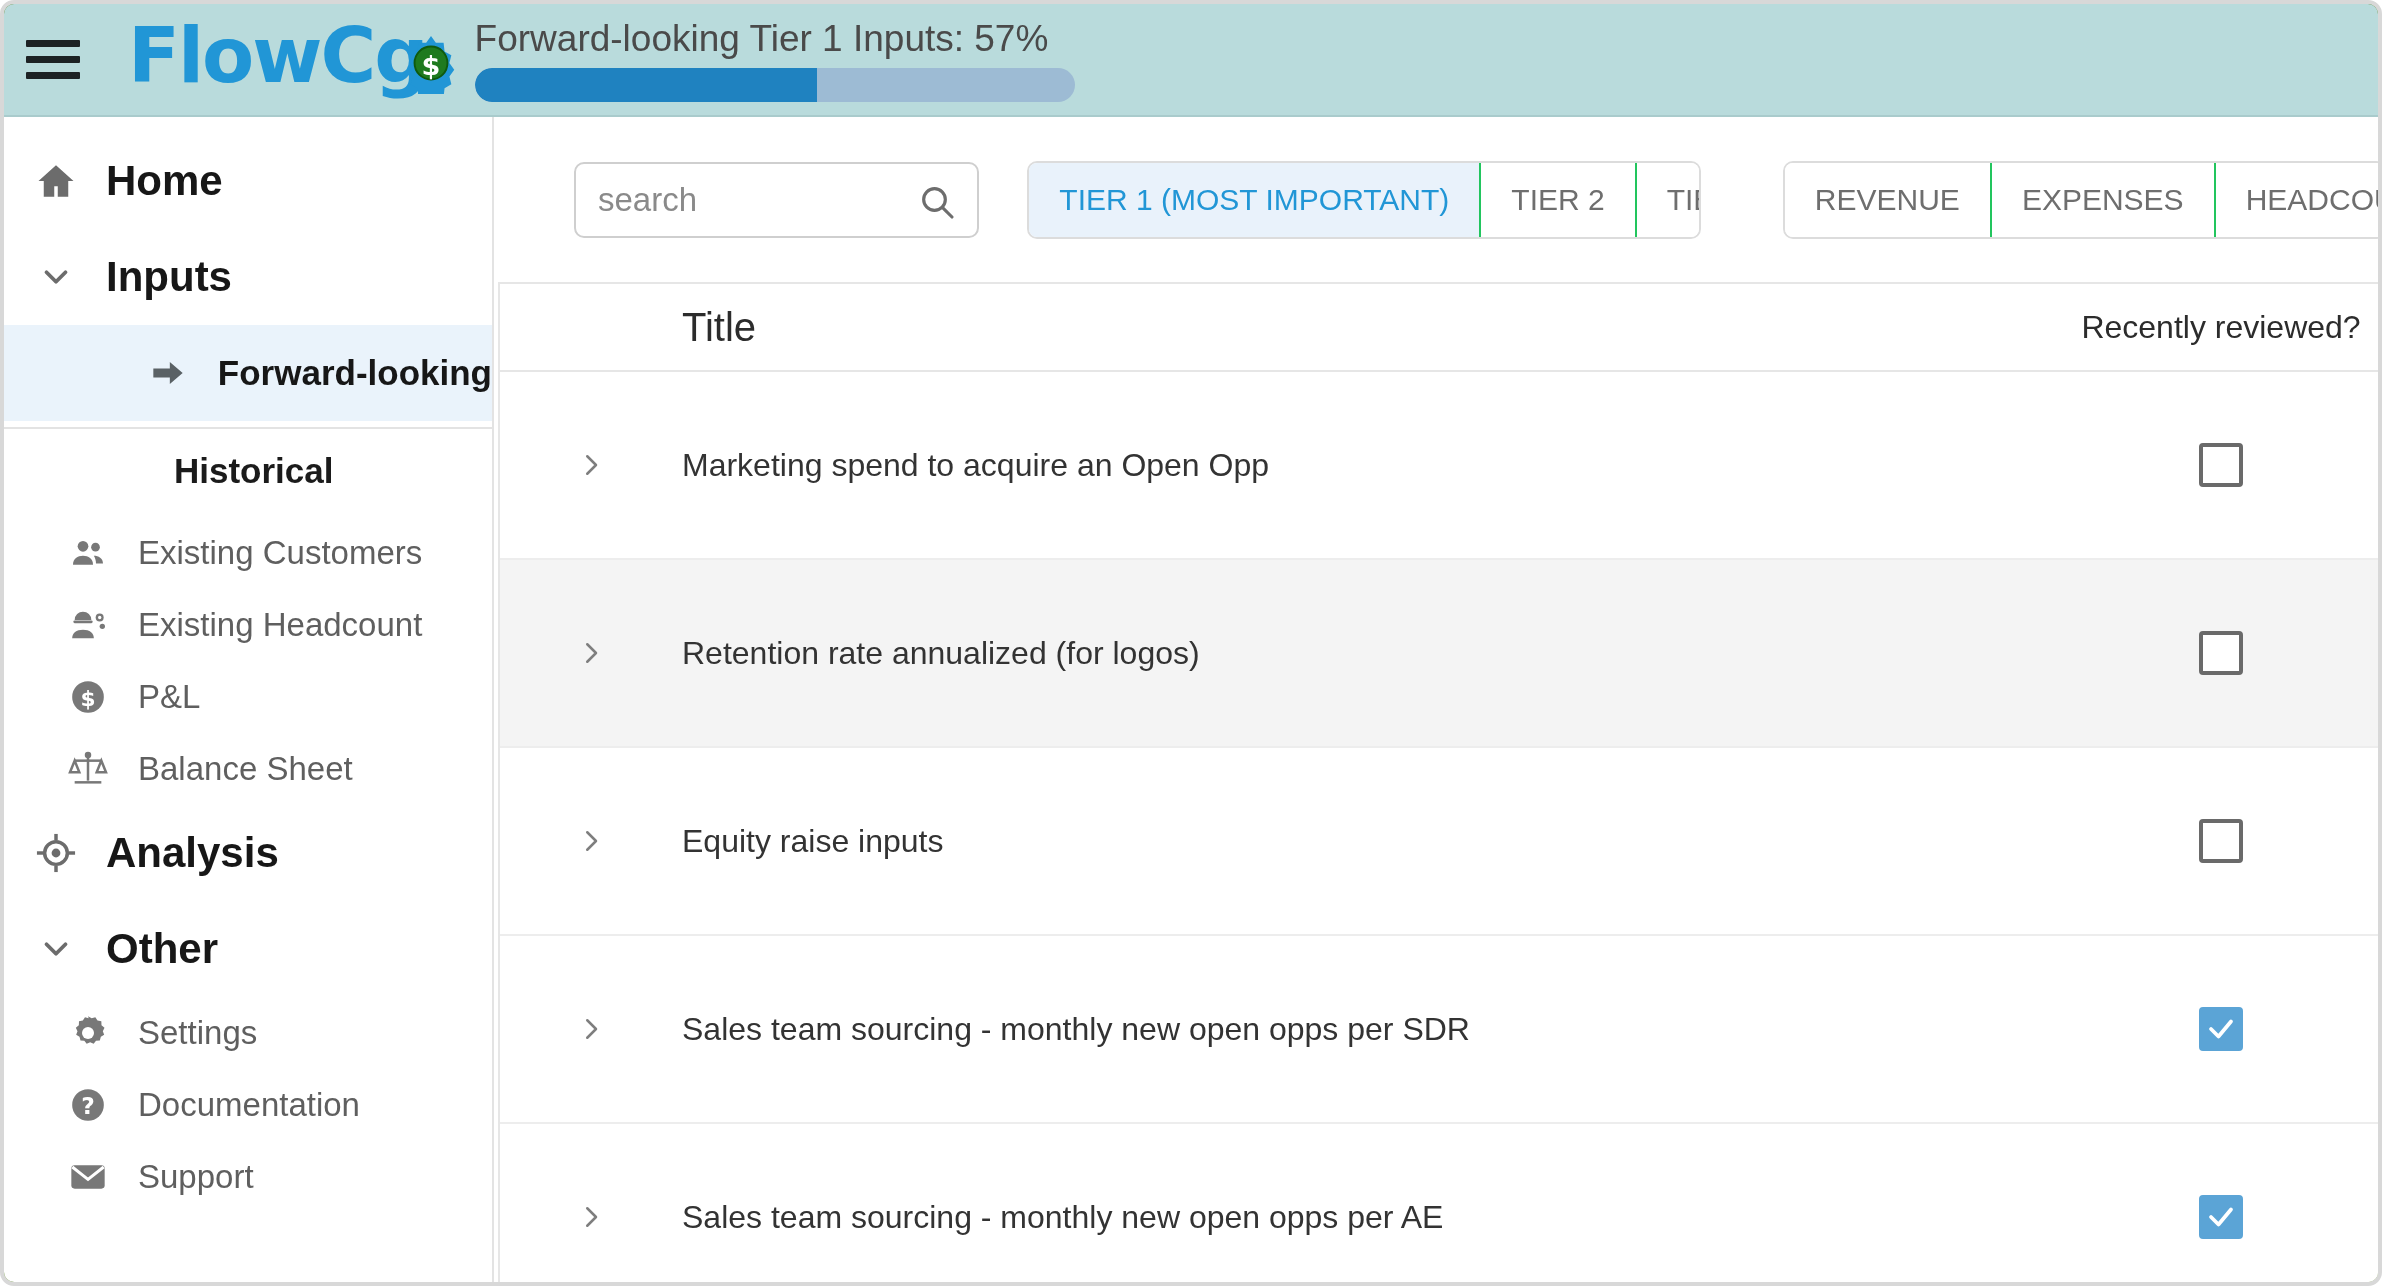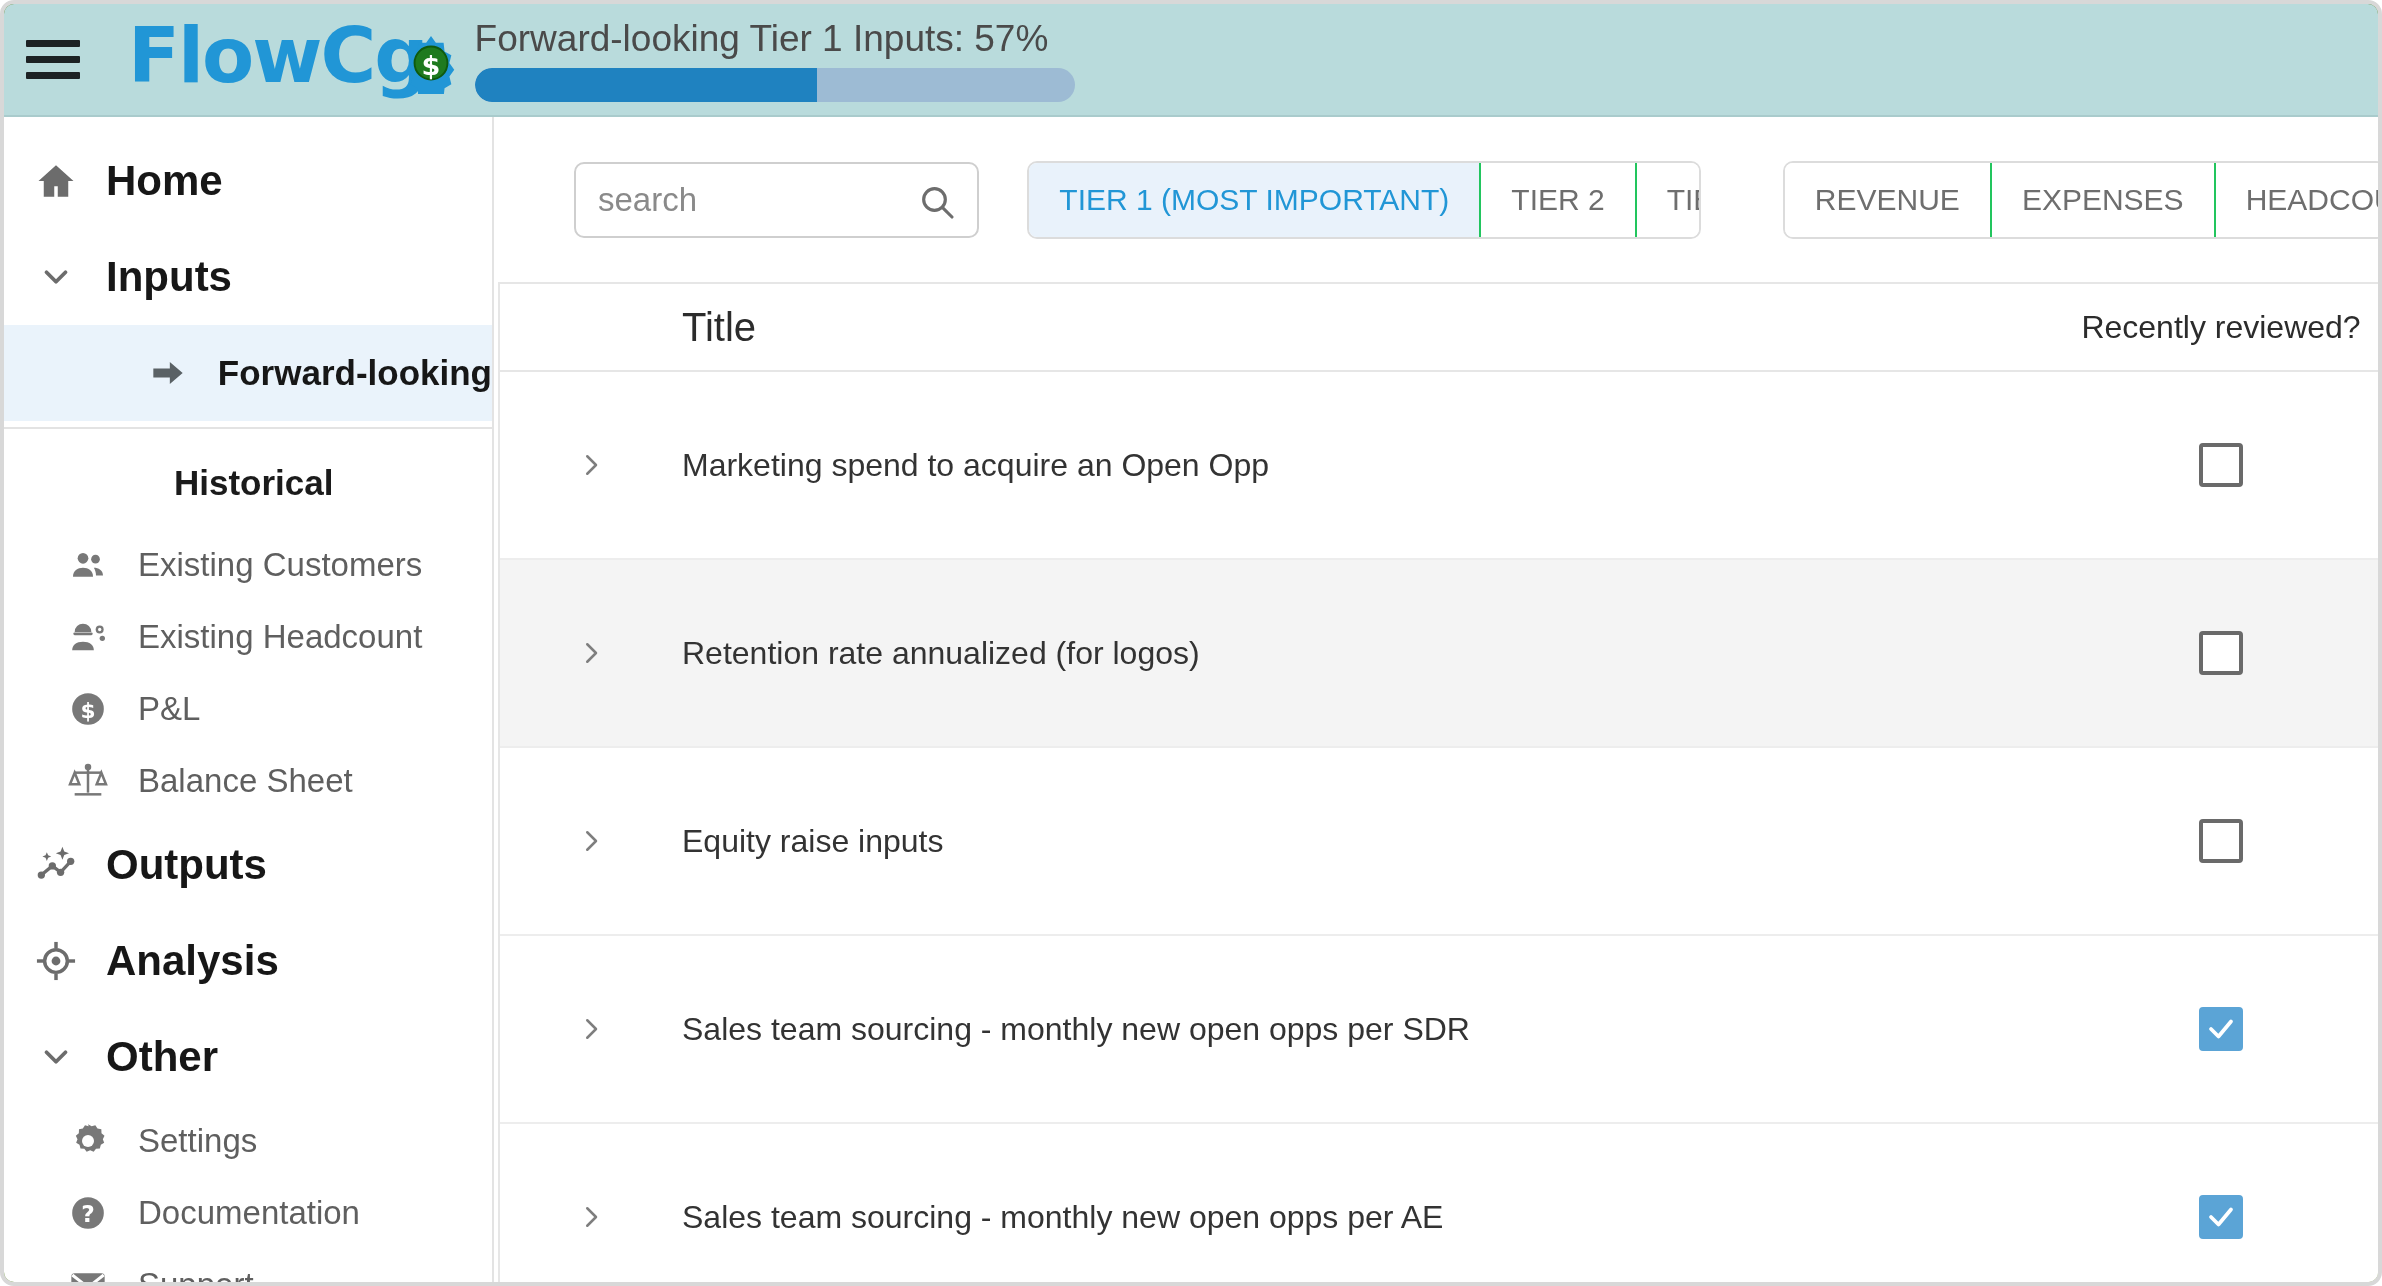--- a/index.html
+++ b/index.html
@@ -82,21 +82,21 @@
     color: #5f5f5f; white-space: nowrap;
   }
   .nav-row.active { background: #eaf3fb; justify-content: flex-end; }
   .nav-row.active .nav-label-sub { color:#171717; font-weight:700; font-size: 35px; }
   .sub-indent { padding-left: 56px; }
   .section-divider {
     height: 2px; background: #e3e3e3; margin: 6px 0 0 0; width: 488px;
   }
   .historical-title {
     font-size: 35px; font-weight: 700; color: #1b1b1b;
-    text-align: left; padding-left: 170px; margin: 34px 0 26px 0;
+    text-align: left; padding-left: 170px; margin: 22px 0 26px 0;
   }
   .nav-row.sm { height: 72px; }
 
   
   .main {
     position: absolute; top: 113px; left: 490px;
     width: 1892px; height: 1173px; background: #fff;
     overflow: hidden;
   }
   .toolbar {
@@ -274,34 +274,20 @@
             <line x1="12" y1="4.8" x2="12" y2="19"></line>
             <line x1="4" y1="7" x2="20" y2="7"></line>
             <line x1="4" y1="20" x2="20" y2="20"></line>
             <path d="M4 7 L1.2 14 h5.6z" fill="none"></path>
             <path d="M20 7 L17.2 14 h5.6z" fill="none"></path>
           </svg>
       </div>
       <div class="nav-label-sub">Balance Sheet</div>
     </div>
 
-    <div class="nav-row top">
-      <div class="nav-icon">
-        <svg width="44" height="44" viewBox="0 0 24 24" fill="#6c6c6c">
-            <circle cx="4" cy="17.5" r="2"></circle>
-            <circle cx="10" cy="12.5" r="2"></circle>
-            <circle cx="14.5" cy="16" r="2"></circle>
-            <circle cx="20" cy="10" r="2"></circle>
-            <path d="M4 17.5 L10 12.5 L14.5 16 L20 10" stroke="#6c6c6c" stroke-width="1.8" fill="none"></path>
-            <path d="M15.5 2 l1 2.6 2.6 1 -2.6 1 -1 2.6 -1-2.6 -2.6-1 2.6-1z"></path>
-            <path d="M7 5 l.7 1.7 1.7 .7 -1.7 .7 -.7 1.7 -.7-1.7 -1.7-.7 1.7-.7z"></path>
-          </svg>
-      </div>
-      <div class="nav-label-lg">Outputs</div>
-    </div>
 
     <div class="nav-row top">
       <div class="nav-icon">
         <svg width="44" height="44" viewBox="0 0 24 24" fill="none" stroke="#6c6c6c" stroke-width="1.9">
             <circle cx="12" cy="12" r="6.2"></circle>
             <circle cx="12" cy="12" r="2.4" fill="#6c6c6c" stroke="none"></circle>
             <line x1="12" y1="1.6" x2="12" y2="5"></line>
             <line x1="12" y1="19" x2="12" y2="22.4"></line>
             <line x1="1.6" y1="12" x2="5" y2="12"></line>
             <line x1="19" y1="12" x2="22.4" y2="12"></line>

